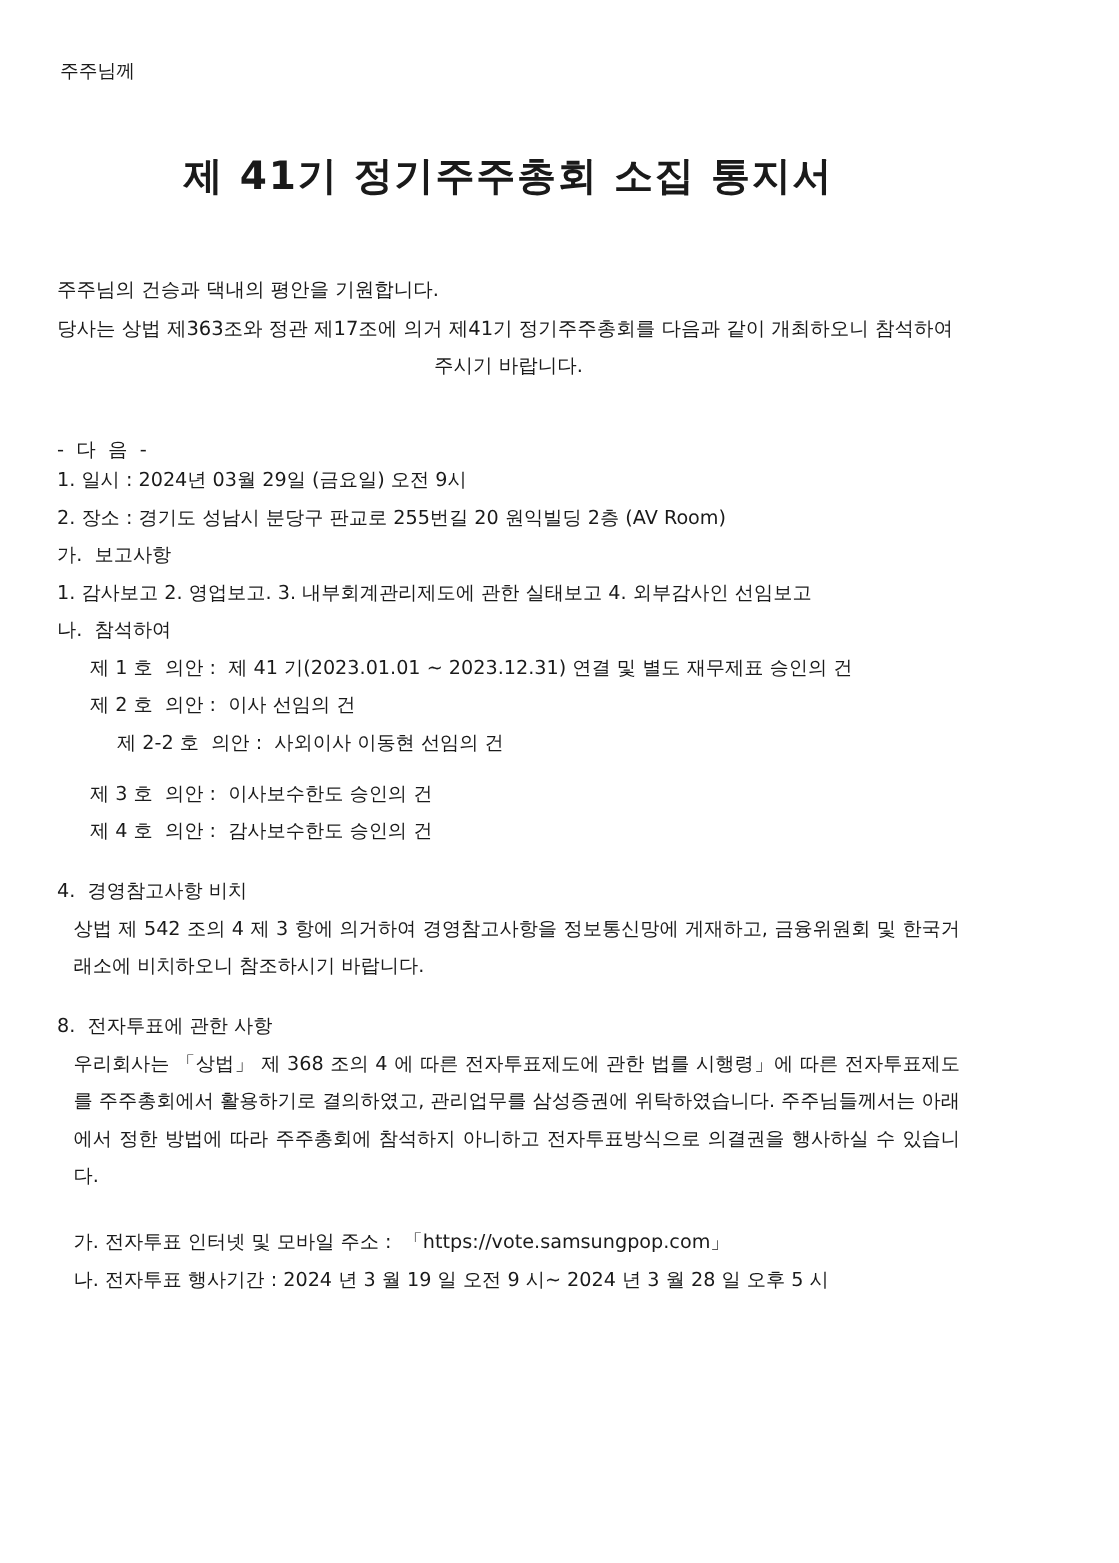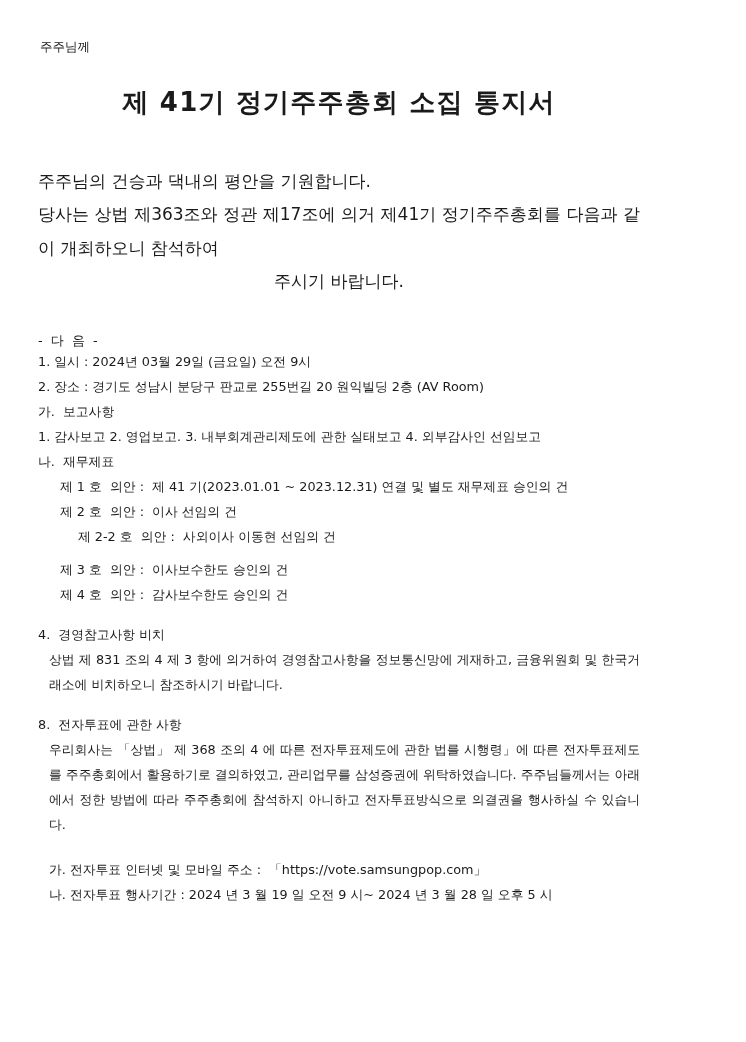--- a/index.html
+++ b/index.html
@@ -24,26 +24,26 @@
   .addressee {
     font-size: 12.5px;
     line-height: 1.4;
     margin: 0 0 0 2px;
   }
   .doc-title {
     text-align: center;
     font-size: 26px;
     font-weight: bold;
     letter-spacing: 1.2px;
-    margin: 30px 0 0 0;
+    margin: 46px 0 0 0;
     line-height: 1.3;
   }
   .intro {
     margin: 46px 0 0 0;
-    font-size: 17px;
+    font-size: 13px;
     line-height: 1.95;
   }
   .intro p {
     margin: 0;
     text-align: justify;
     text-justify: inter-character;
   }
   .intro p.last {
     text-align: center;
   }
@@ -95,32 +95,32 @@
   </div>
 
   <div class="next-label">- 다 음 -</div>
 
   <div class="body-block">
 
     <div class="ln">1. 일시 : 2024년 03월 29일 (금요일) 오전 9시</div>
     <div class="ln">2. 장소 : 경기도 성남시 분당구 판교로 255번길 20 원익빌딩 2층 (AV Room)</div>
     <div class="ln">가.  보고사항</div>
     <div class="ln">1. 감사보고 2. 영업보고. 3. 내부회계관리제도에 관한 실태보고 4. 외부감사인 선임보고</div>
-    <div class="ln">나.  재무제표</div>
+    <div class="ln">나.  참석하여</div>
 
     <div class="ln indent1">제 1 호  의안 :  제 41 기(2023.01.01 ~ 2023.12.31) 연결 및 별도 재무제표 승인의 건</div>
     <div class="ln indent1">제 2 호  의안 :  이사 선임의 건</div>
     <div class="ln indent2">제 2-2 호  의안 :  사외이사 이동현 선임의 건</div>
     <div class="gap-sm"></div>
     <div class="ln indent1">제 3 호  의안 :  이사보수한도 승인의 건</div>
     <div class="ln indent1">제 4 호  의안 :  감사보수한도 승인의 건</div>
 
     <div class="gap-md"></div>
     <div class="ln">4.  경영참고사항 비치</div>
-    <div class="just indent-para">상법 제 831 조의 4 제 3 항에 의거하여 경영참고사항을 정보통신망에 게재하고, 금융위원회 및 한국거래소에 비치하오니 참조하시기 바랍니다.</div>
+    <div class="just indent-para">상법 제 542 조의 4 제 3 항에 의거하여 경영참고사항을 정보통신망에 게재하고, 금융위원회 및 한국거래소에 비치하오니 참조하시기 바랍니다.</div>
 
     <div class="gap-md"></div>
     <div class="ln">8.  전자투표에 관한 사항</div>
     <div class="just indent-para">우리회사는 「상법」 제 368 조의 4 에 따른 전자투표제도에 관한 법를 시행령」에 따른 전자투표제도를 주주총회에서 활용하기로 결의하였고, 관리업무를 삼성증권에 위탁하였습니다. 주주님들께서는 아래에서 정한 방법에 따라 주주총회에 참석하지 아니하고 전자투표방식으로 의결권을 행사하실 수 있습니다.</div>
 
     <div class="gap-lg"></div>
     <div class="ln link-line indent-para">가. 전자투표 인터넷 및 모바일 주소 :  「https://vote.samsungpop.com」</div>
     <div class="ln link-line indent-para">나. 전자투표 행사기간 : 2024 년 3 월 19 일 오전 9 시~ 2024 년 3 월 28 일 오후 5 시</div>
 
   </div>

